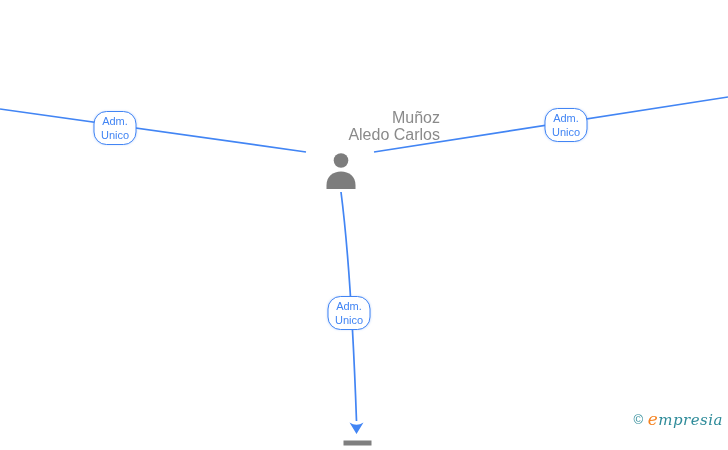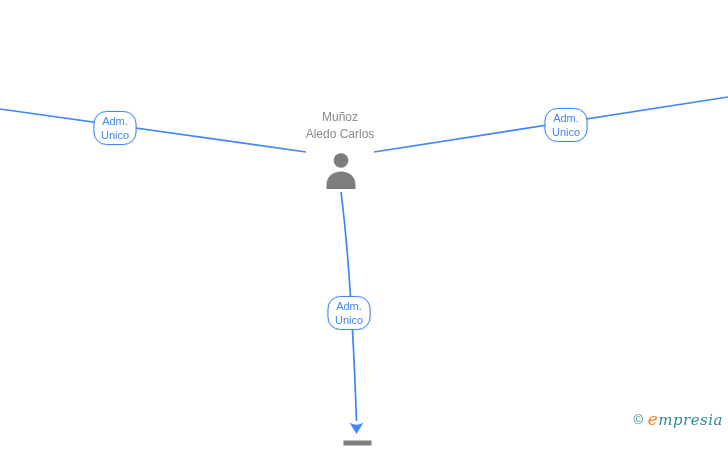--- a/index.html
+++ b/index.html
@@ -63,23 +63,23 @@
     top:152px;
     width:36px;
     height:37px;
     cursor:pointer;
   }
   .person-name{
     position:absolute;
     left:240px;
     top:109px;
     width:200px;
-    text-align:center;
+    text-align:right;
     color:var(--name-text);
-    font-size:12px;
+    font-size:16px;
     line-height:17px;
   }
   .logo{
     position:absolute;
     right:5px;
     bottom:21px;
     white-space:nowrap;
     user-select:none;
   }
   .logo .copy{

